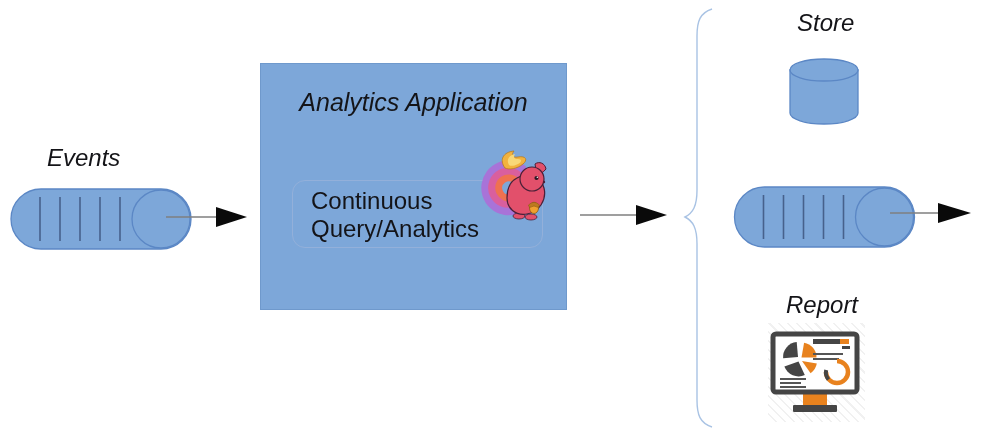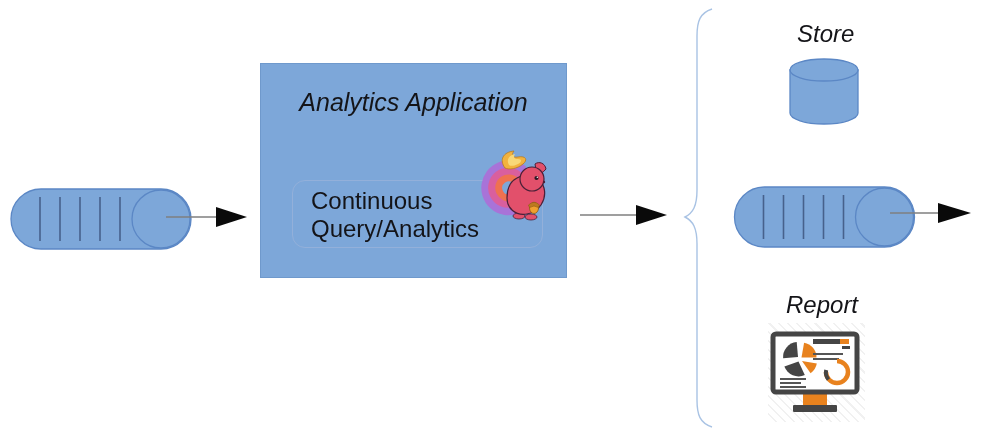--- a/index.html
+++ b/index.html
@@ -6,21 +6,21 @@
   #canvas{
     position:relative;width:1000px;height:439px;background:var(--canvas-bg,#ffffff);
     font-family:"Liberation Sans",sans-serif;overflow:hidden;
   }
   .abs{position:absolute;}
   .label{
     position:absolute;font-style:italic;font-size:24px;line-height:26px;
     color:var(--text,#141418);white-space:nowrap;
   }
   .analytics-box{
-    position:absolute;left:260px;top:63px;width:307px;height:215px;
+    position:absolute;left:260px;top:63px;width:307px;height:247px;
     background:var(--shape-fill,#7da7d9);border:1px solid #6f99cc;box-sizing:border-box;
   }
   .analytics-title{
     position:absolute;left:0;top:24px;width:100%;text-align:center;
     font-style:italic;font-size:25px;color:var(--text,#141418);
   }
   .inner-box{
     position:absolute;left:31px;top:116px;width:251px;height:68px;
     border:1px solid var(--inner-box-border,#93b0da);border-radius:13px;box-sizing:border-box;padding-left:24px;
   }
@@ -36,20 +36,21 @@
 </style>
 </head>
 <body>
 
 <div id="canvas">
 
   <svg class="abs" style="left:683px;top:8px;" width="36" height="424" viewBox="0 0 36 424">
     <path d="M29,1 C17,5 14,13 14,28 L14,182 C14,198 10,205 2,209 C10,213 14,220 14,236 L14,392 C14,407 17,415 29,419" fill="none" style="stroke:var(--brace,#a9c3e4);" stroke-width="1.4"></path>
   </svg>
 
+  <div class="label" style="left:47px;top:145px;">Events</div>
 
   <svg class="abs" style="left:10px;top:188px;" width="182" height="62" viewBox="0 0 182 62">
     <rect x="1" y="1" width="180" height="60" rx="30" style="fill:var(--shape-fill,#7da7d9);stroke:var(--shape-border,#5b87c5);" stroke-width="1.3"></rect>
     <g style="stroke:var(--queue-line,#47618c);" stroke-width="1.6">
       <line x1="30" y1="9" x2="30" y2="53"></line>
         <line x1="50" y1="9" x2="50" y2="53"></line>
       <line x1="70" y1="9" x2="70" y2="53"></line>
         <line x1="90" y1="9" x2="90" y2="53"></line>
       <line x1="110" y1="9" x2="110" y2="53"></line>
     </g>
@@ -84,21 +85,21 @@
       <ellipse cx="67" cy="58" rx="4.5" ry="5.5" fill="#f0a02e" stroke="#8a5a14" stroke-width="0.8"></ellipse>
       <path d="M61.5,55 Q67,49.5 72.5,55 L71.5,57.5 Q67,54.5 62.5,57.5 Z" fill="#bd7a1e" stroke="#8a5a14" stroke-width="0.6"></path>
     </svg>
   </div>
 
   <svg class="abs" style="left:580px;top:204px;" width="88" height="22" viewBox="0 0 88 22">
     <line x1="0" y1="11" x2="58" y2="11" style="stroke:var(--arrow-line,#7f7f7f);" stroke-width="1.6"></line>
     <polygon points="56,1 87,11 56,21" style="fill:var(--arrow-head,#0a0a0a);"></polygon>
   </svg>
 
-  <div class="label" style="left:797px;top:21px;text-align:center;">Store</div>
+  <div class="label" style="left:797px;top:10px;text-align:center;">Store</div>
 
   <svg class="abs" style="left:788px;top:56px;" width="72" height="72" viewBox="0 0 72 72">
     <path d="M2,14 L2,57 A34,11 0 0 0 70,57 L70,14 Z" style="fill:var(--shape-fill,#7da7d9);stroke:var(--shape-border,#5b87c5);" stroke-width="1.3"></path>
     <ellipse cx="36" cy="14" rx="34" ry="11" style="fill:var(--shape-fill,#7da7d9);stroke:var(--shape-border,#5b87c5);" stroke-width="1.3"></ellipse>
   </svg>
 
 
   <svg class="abs" style="left:731px;top:186px;" width="187" height="62" viewBox="0 0 182 62">
     <rect x="1" y="1" width="180" height="60" rx="30" style="fill:var(--shape-fill,#7da7d9);stroke:var(--shape-border,#5b87c5);" stroke-width="1.3"></rect>
     <g style="stroke:var(--queue-line,#47618c);" stroke-width="1.6">

